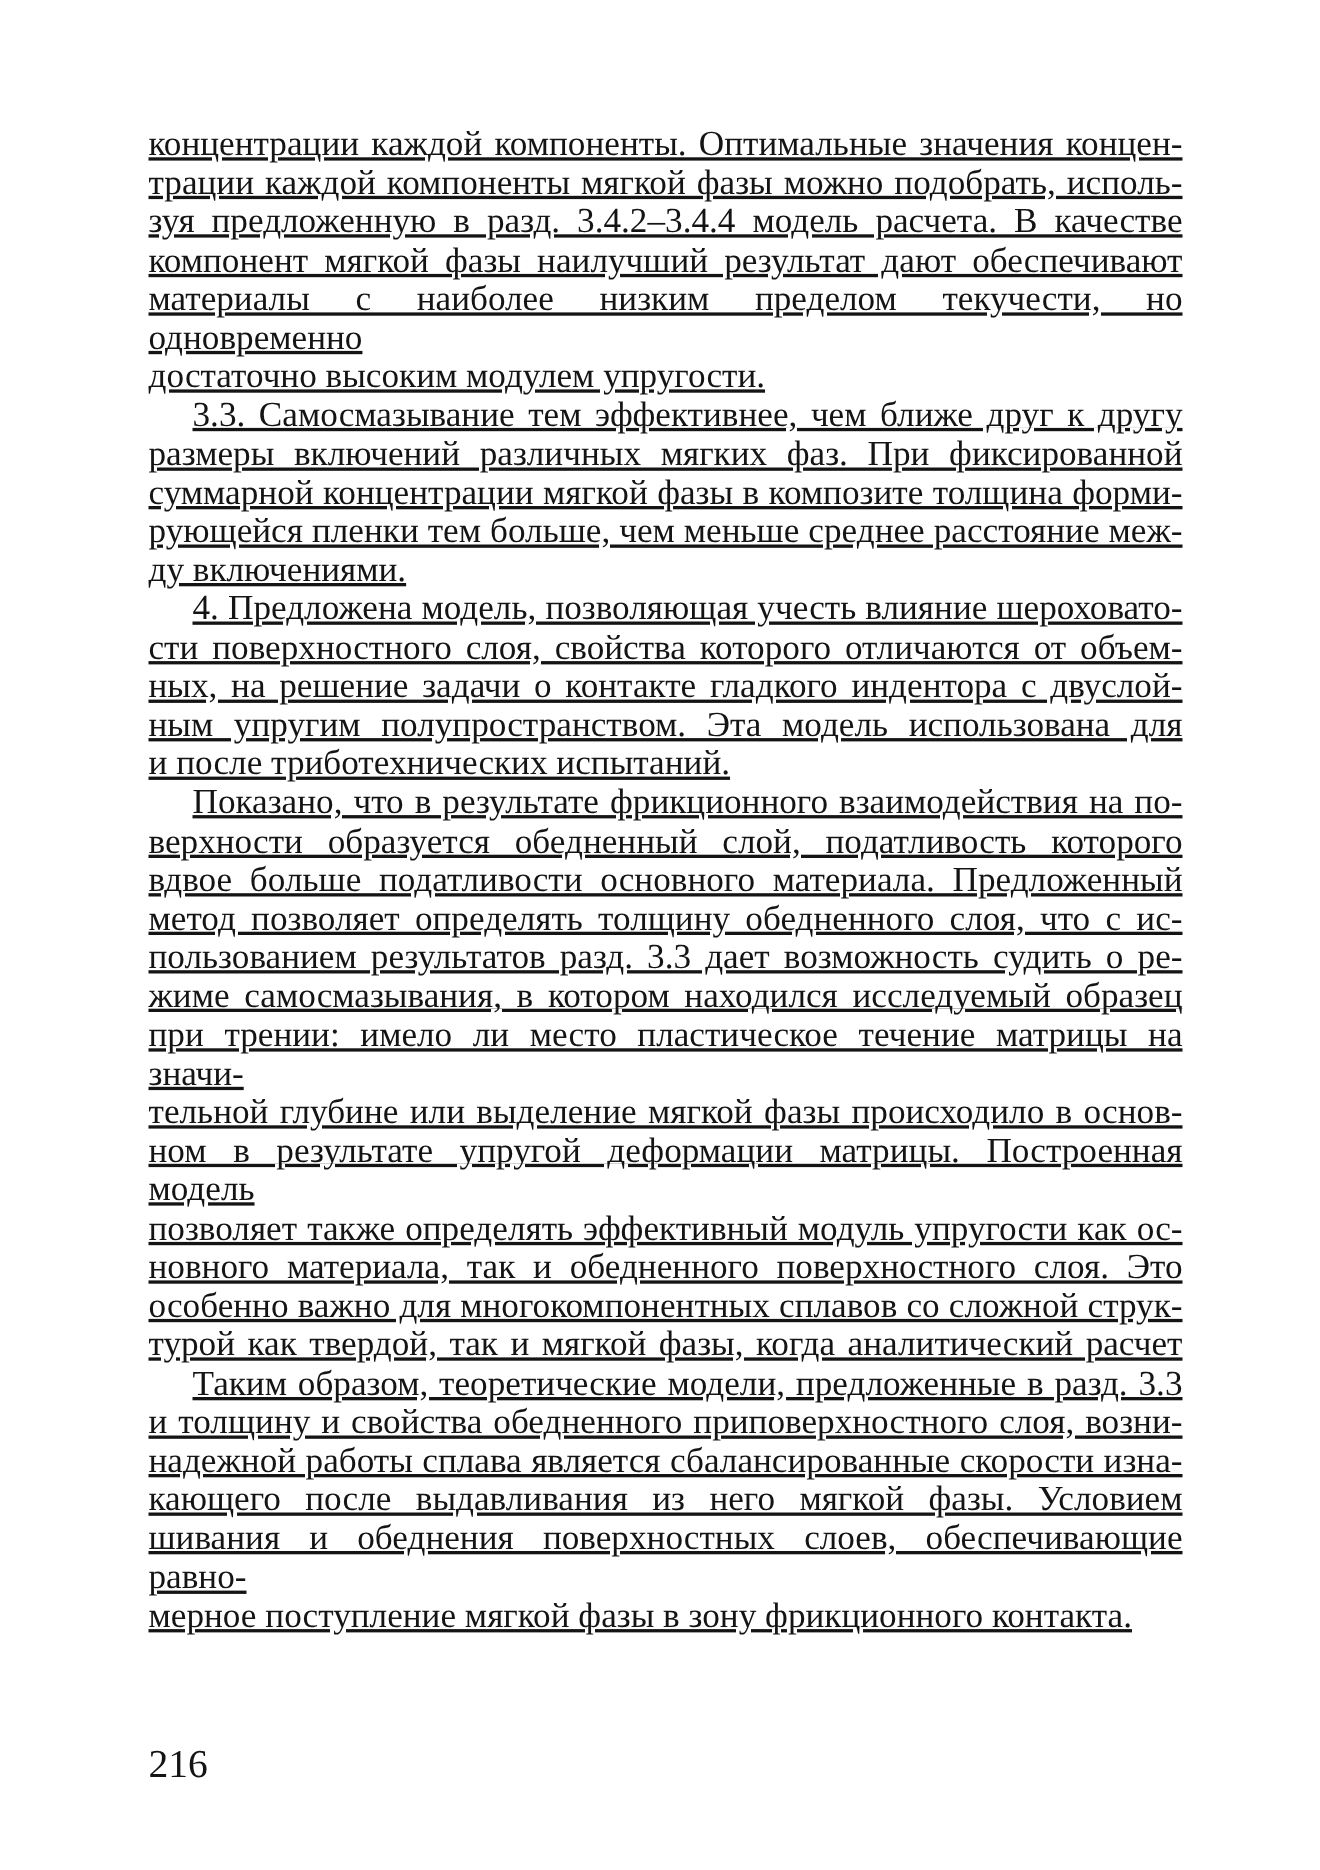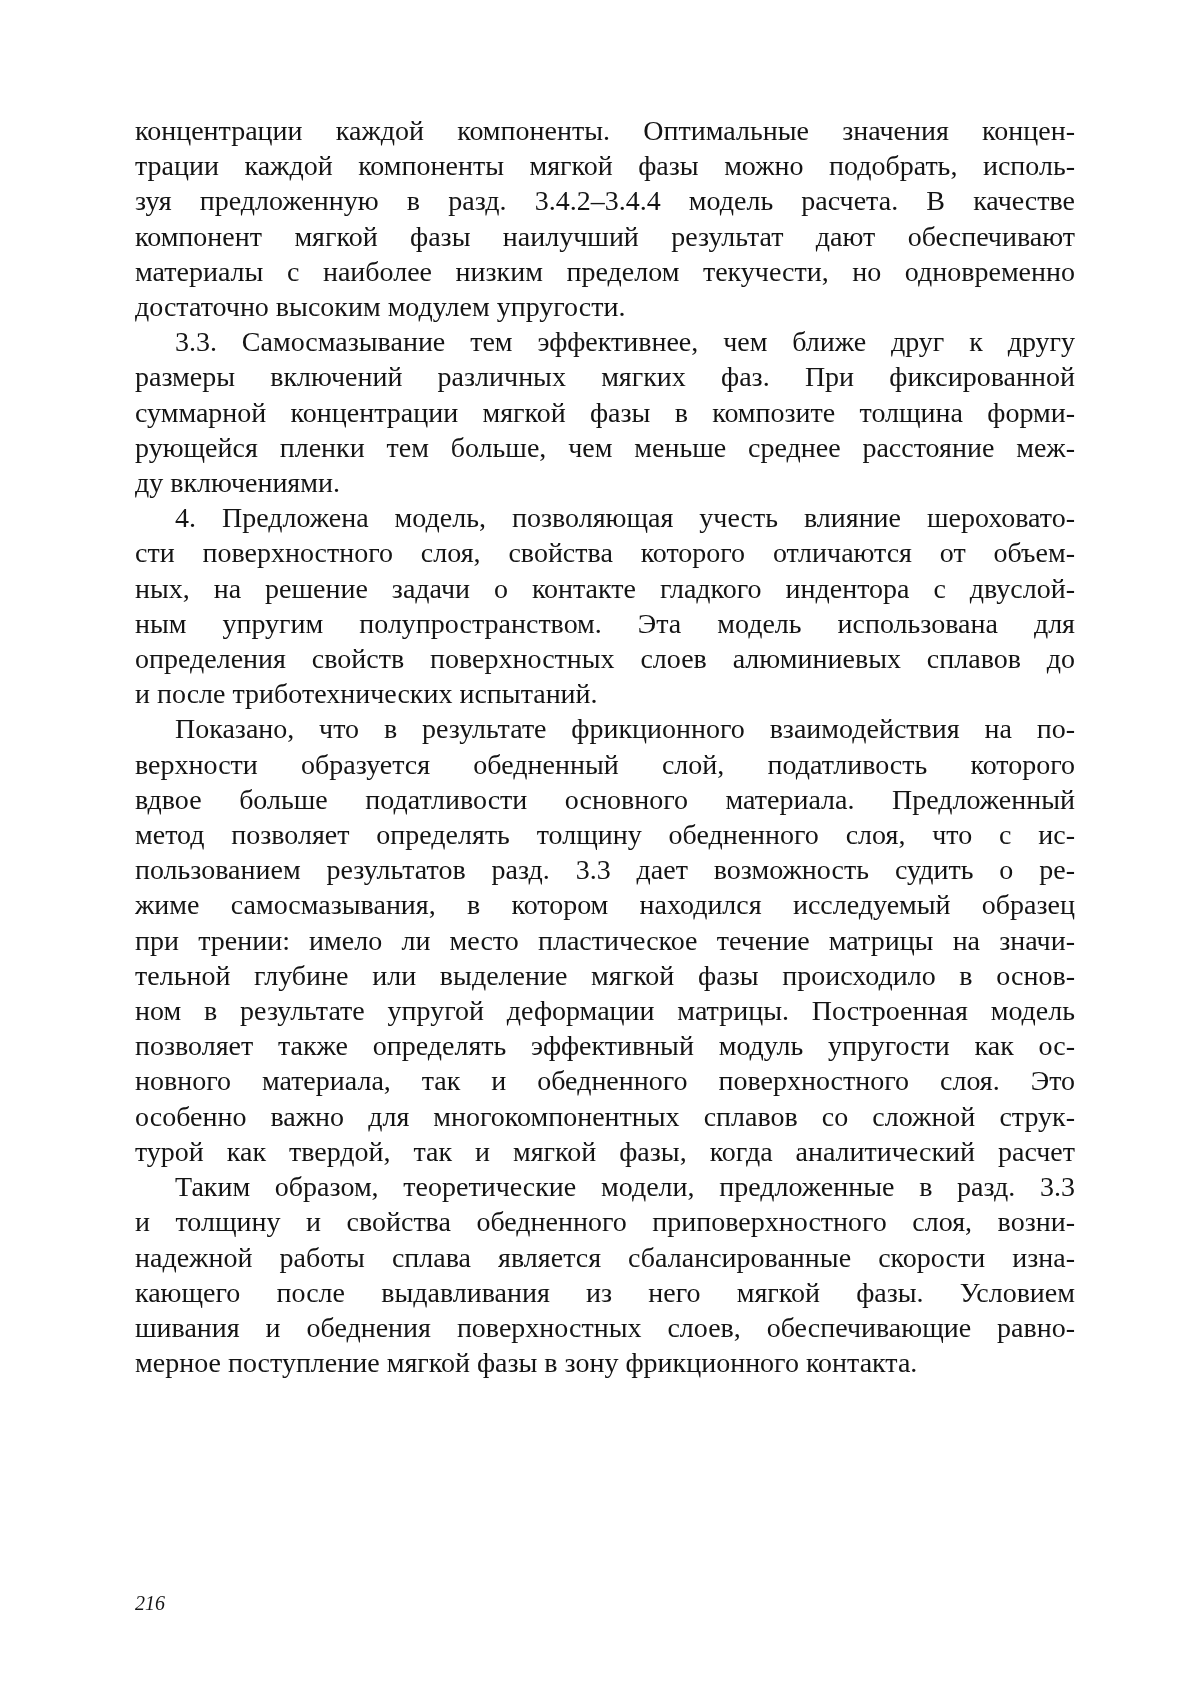--- a/index.html
+++ b/index.html
@@ -14,22 +14,23 @@
     background: #ffffff;
     overflow: hidden;
     font-family: "Liberation Serif", "DejaVu Serif", serif;
     color: #141414;
   }
   .text-block {
     position: absolute;
     left: 135px;
     top: 113px;
     width: 940px;
-    font-size: 28px;
+    font-size: 32px;
     line-height: 35.2px;
+    text-decoration: underline;
   }
   .paragraph {
     margin: 0;
     padding: 0;
   }
   .line {
     text-align: justify;
     text-align-last: justify;
     white-space: normal;
   }
@@ -37,23 +38,22 @@
     text-align: right;
     text-align-last: left;
   }
   .line.indent {
     text-indent: 40px;
   }
   .page-number {
     position: absolute;
     left: 135px;
     top: 1586px;
-    font-size: 20px;
+    font-size: 36px;
     line-height: 35px;
-    font-style: italic;
   }
 </style>
 </head>
 <body>
 
 <div class="page" style="background: rgb(255, 255, 255); color: rgb(20, 20, 20);">
   <div class="text-block">
       <div class="paragraph">
         <div class="line">концентрации каждой компоненты. Оптимальные значения концен-</div>
         <div class="line">трации каждой компоненты мягкой фазы можно подобрать, исполь-</div>
@@ -67,21 +67,20 @@
         <div class="line">размеры включений различных мягких фаз. При фиксированной</div>
         <div class="line">суммарной концентрации мягкой фазы в композите толщина форми-</div>
         <div class="line">рующейся пленки тем больше, чем меньше среднее расстояние меж-</div>
         <div class="line last">ду включениями.</div>
       </div>
       <div class="paragraph">
         <div class="line indent">4. Предложена модель, позволяющая учесть влияние шероховато-</div>
         <div class="line">сти поверхностного слоя, свойства которого отличаются от объем-</div>
         <div class="line">ных, на решение задачи о контакте гладкого индентора с двуслой-</div>
         <div class="line">ным упругим полупространством. Эта модель использована для</div>
-        <div class="line">определения свойств поверхностных слоев алюминиевых сплавов до</div>
         <div class="line last">и после триботехнических испытаний.</div>
       </div>
       <div class="paragraph">
         <div class="line indent">Показано, что в результате фрикционного взаимодействия на по-</div>
         <div class="line">верхности образуется обедненный слой, податливость которого</div>
         <div class="line">вдвое больше податливости основного материала. Предложенный</div>
         <div class="line">метод позволяет определять толщину обедненного слоя, что с ис-</div>
         <div class="line">пользованием результатов разд. 3.3 дает возможность судить о ре-</div>
         <div class="line">жиме самосмазывания, в котором находился исследуемый образец</div>
         <div class="line">при трении: имело ли место пластическое течение матрицы на значи-</div>

